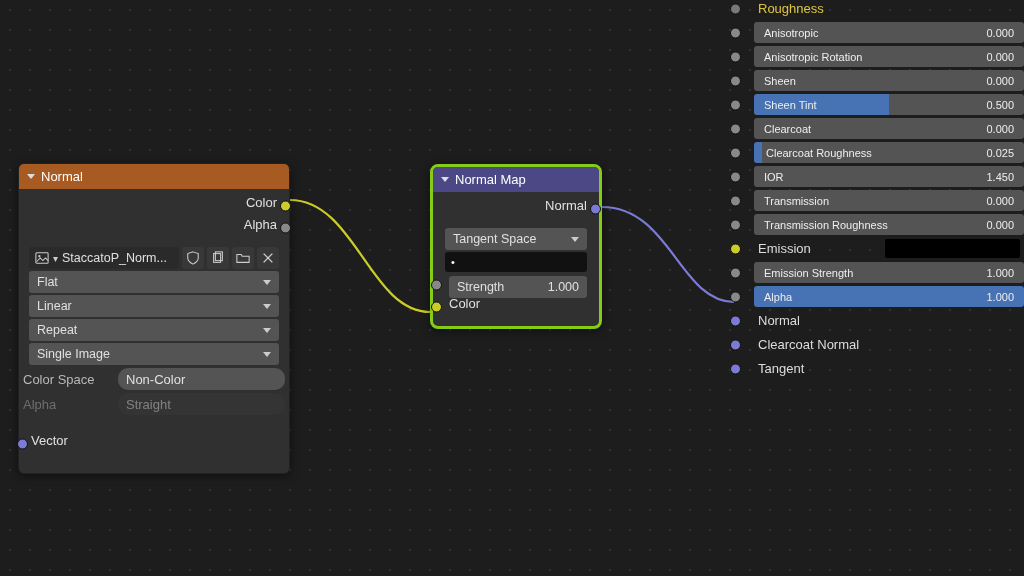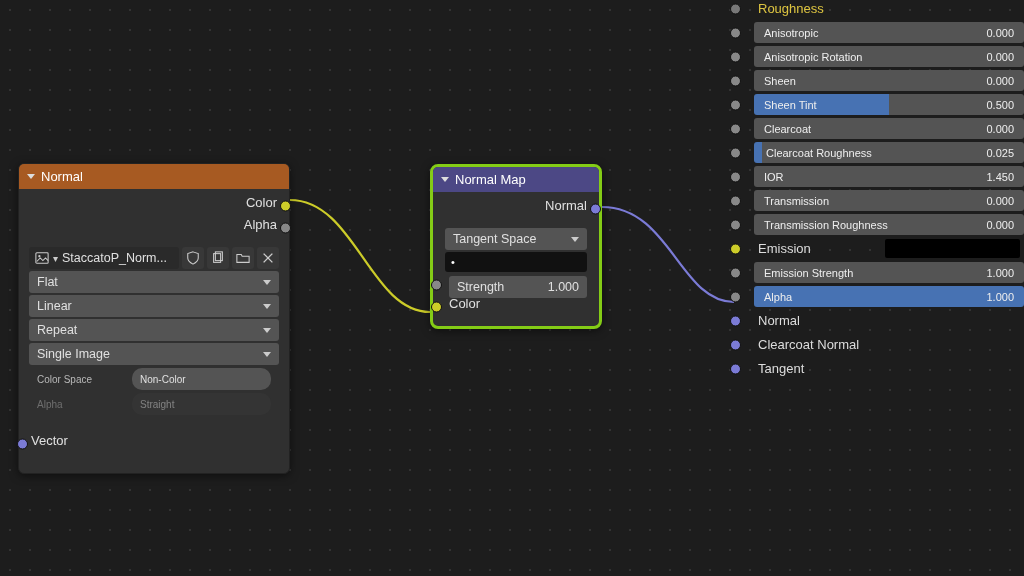--- a/index.html
+++ b/index.html
@@ -92,21 +92,21 @@
     font-size: 12px; color: #ccc;
   }
 
   
   #node-texture { left: 18px; top: 163px; width: 272px; }
   #node-texture .bottom-pad { height: 12px; }
 
   .tex-row { display: flex; gap: 3px; margin: 2px 6px; align-items: center; }
   .tex-row .file-field { flex: 1; background: #2a2a2a; border-radius: 3px; height: 22px; display:flex; align-items:center; padding:0 6px; gap:4px; font-size:12.5px; overflow:hidden; white-space:nowrap; }
 
-  .two-col { display: flex; margin: 3px 14px; align-items: center; font-size: 10px; }
+  .two-col { display: flex; margin: 3px 0; align-items: center; font-size: 13px; }
   .two-col .lbl { width: 95px; color: #b8b8b8; }
   .two-col .val { flex: 1; background: #545454; border-radius: 10px; height: 22px; display:flex; align-items:center; justify-content: space-between; padding:0 8px; }
   .two-col.disabled { opacity: 0.45; }
 
   
   #node-nmap { left: 430px; top: 164px; width: 172px; border: 3px solid #84cc16; border-radius: 8px; }
   #node-nmap .node-body { padding-bottom: 8px; }
   .black-field { background: #111; height: 20px; border-radius: 3px; margin: 2px 8px; display:flex; align-items:center; padding:0 6px; color:#fff; font-size:11px; }
 
   

